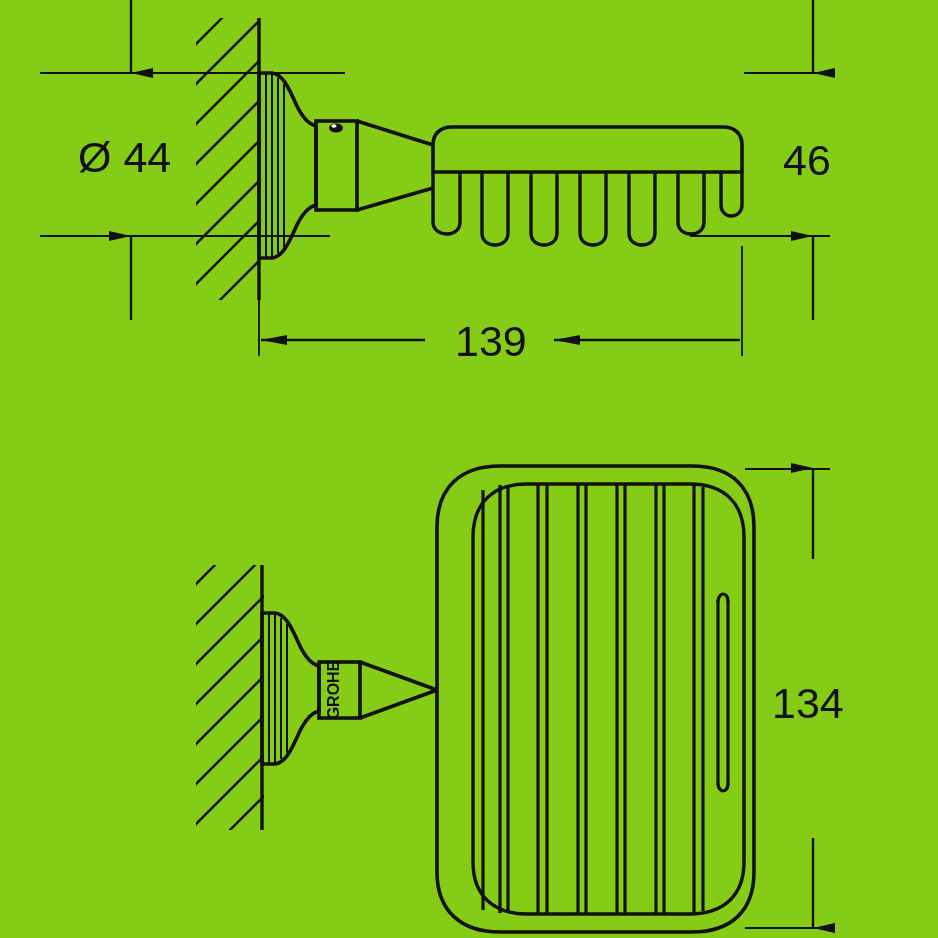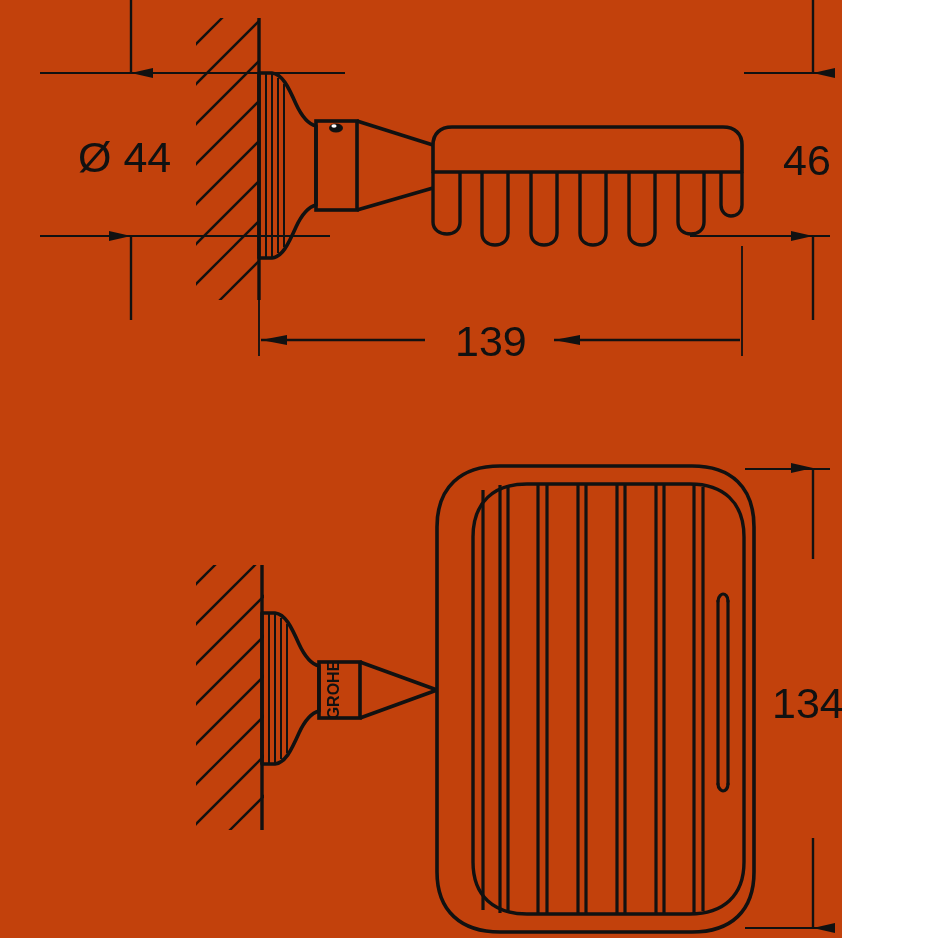--- a/index.html
+++ b/index.html
@@ -6,23 +6,23 @@
   html, body {
     margin: 0;
     padding: 0;
     background: #ffffff;
   }
   body {
     font-family: "Liberation Sans", sans-serif;
   }
   #drawing-root {
     position: relative;
-    width: 842px;
+    width: 938px;
     height: 938px;
-    background: #c2410c;
+    background: #84cc16;
     overflow: hidden;
   }
   #drawing-svg {
     position: absolute;
     left: 0;
     top: 0;
     width: 938px;
     height: 938px;
     display: block;
   }

